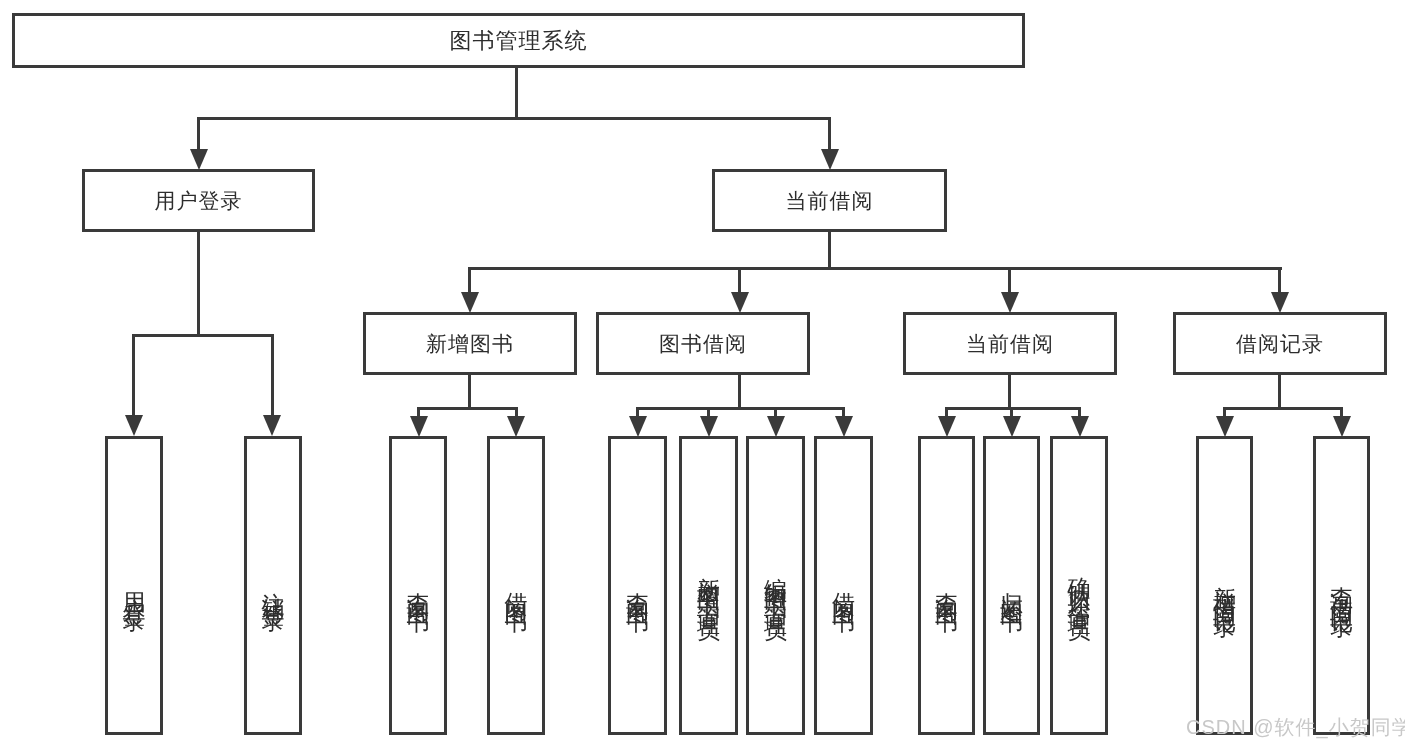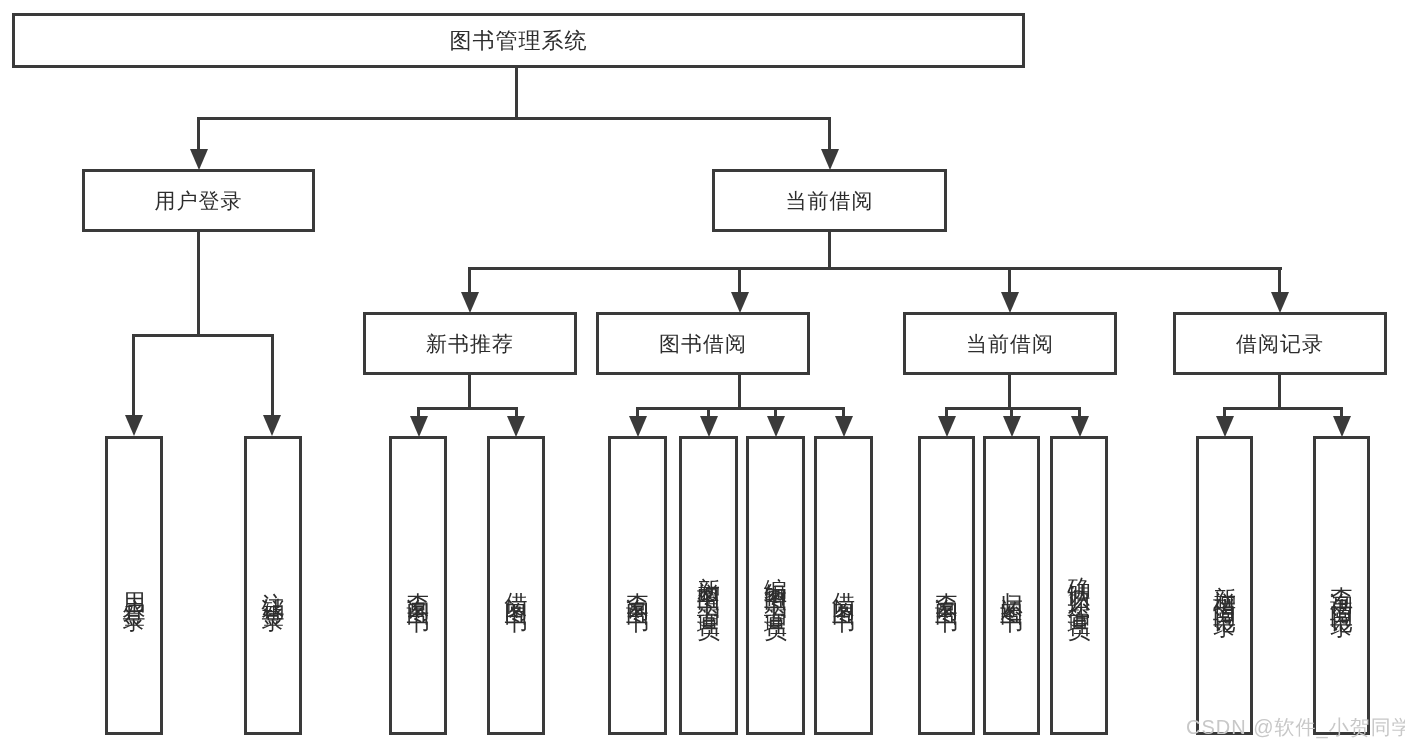--- a/index.html
+++ b/index.html
@@ -83,21 +83,21 @@
   <div class="ln" style="left:468px;top:267px;width:3px;height:28px"></div>
   <div class="tri" style="left:461px;top:292px"></div>
   <div class="ln" style="left:738px;top:267px;width:3px;height:28px"></div>
   <div class="tri" style="left:731px;top:292px"></div>
   <div class="ln" style="left:1008px;top:267px;width:3px;height:28px"></div>
   <div class="tri" style="left:1001px;top:292px"></div>
   <div class="ln" style="left:1278px;top:267px;width:3px;height:28px"></div>
   <div class="tri" style="left:1271px;top:292px"></div>
 
   <div class="box" style="left:363px;top:312px;width:214px;height:63px">
-    <span class="hlabel">新书推荐</span>
+    <span class="hlabel">新增图书</span>
   </div>
   <div class="box" style="left:596px;top:312px;width:214px;height:63px">
     <span class="hlabel">图书借阅</span>
   </div>
   <div class="box" style="left:1173px;top:312px;width:214px;height:63px">
     <span class="hlabel">借阅记录</span>
   </div>
   <div class="box" style="left:903px;top:312px;width:214px;height:63px">
     <span class="hlabel">当前借阅</span>
   </div>

